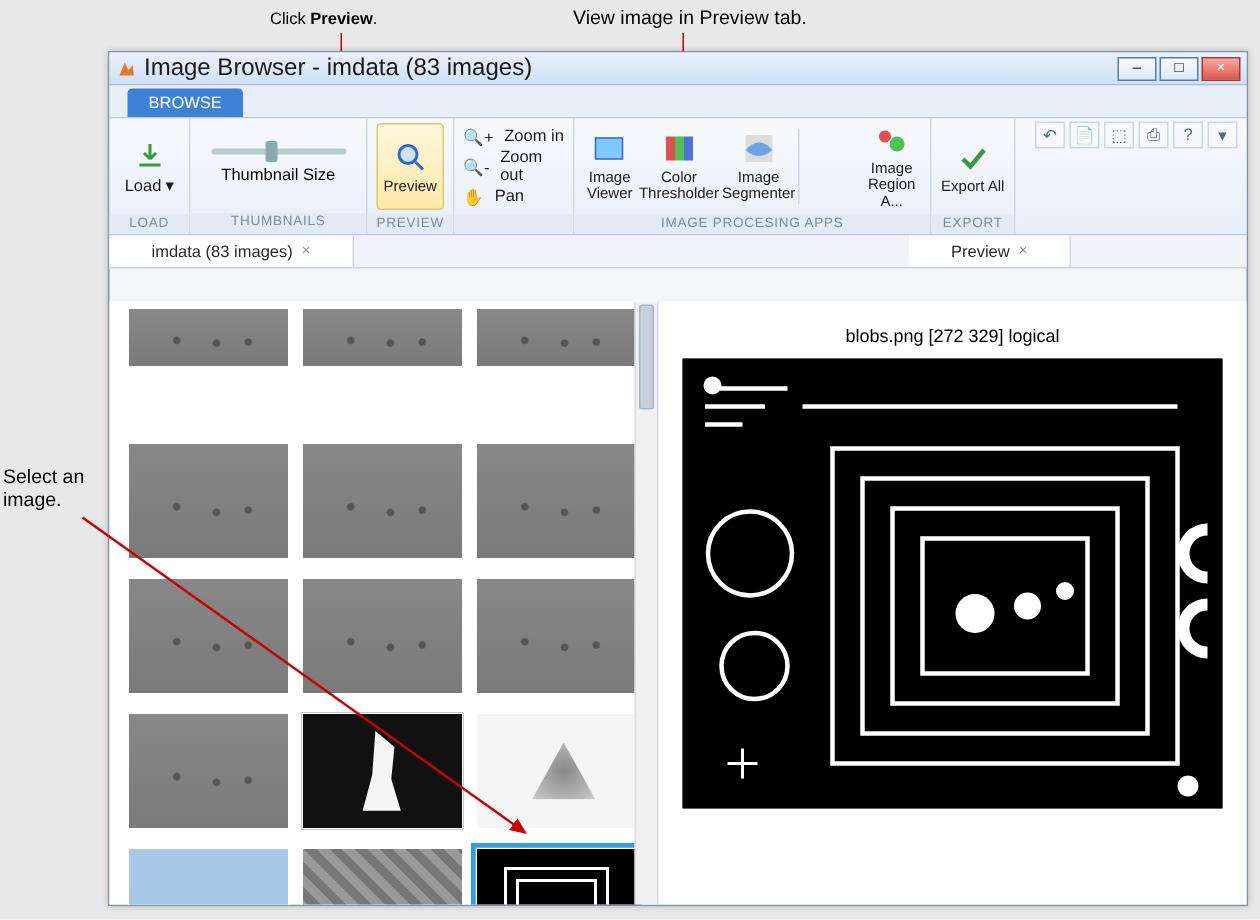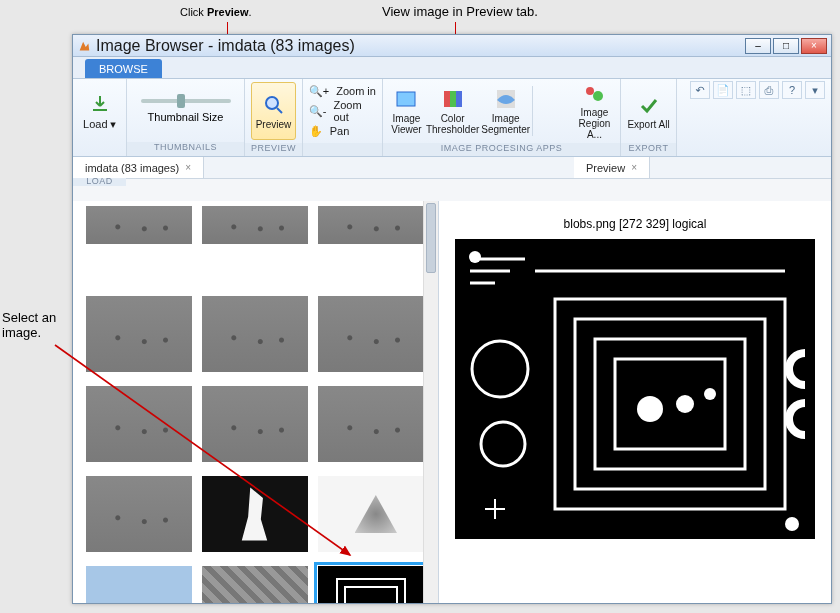--- a/index.html
+++ b/index.html
@@ -39,21 +39,21 @@
   .ribbon-btn.small { width:auto; height:18px; flex-direction:row; justify-content:flex-start; font-size:11px; color:#1a1a1a;}
   .ribbon-btn .ic { width:24px; height:24px; display:flex; align-items:center; justify-content:center; }
   .ribbon-btn .lbl { font-size:10px; text-align:center; line-height:11px; color:#1a1a1a;}
   .ribbon-btn.highlight { background:linear-gradient(#fff7dd,#ffe9a8); border:1px solid #e6c560; border-radius:3px; }
   .zoom-col { display:flex; flex-direction:column; gap:2px; align-items:flex-start;}
   .slider { width:90px; height:4px; background:#bcc; position:relative; border-radius:2px;}
   .slider::before{content:""; position:absolute; left:40%; top:-5px; width:8px; height:14px; background:#8aa; border-radius:2px;}
 
   
   .doctabs { height:22px; background:#f0f4f9; border-bottom:1px solid #cbd6e2; display:flex; }
-  .doctab { padding:3px 12px; border-right:1px solid #cbd6e2; background:#fff; display:flex; align-items:center; gap:6px; font-size:11px; color:#2a2a2a;}
+  .doctab { padding:3px 28px; border-right:1px solid #cbd6e2; background:#fff; display:flex; align-items:center; gap:6px; font-size:11px; color:#2a2a2a;}
   .doctab .x { color:#888; font-size:10px;}
   .doctab-right { margin-left: 370px; }
 
   
   .content { position:absolute; top: 166px; left:0; right:0; bottom:0; display:flex; }
   .left-pane { width: 366px; background:#fff; border-right:1px solid #cbd6e2; overflow:hidden; position:relative;}
   .right-pane { flex:1; background:#fff; padding:10px 8px; display:flex; flex-direction:column; align-items:center;}
   .thumb-scroll { position:absolute; top:0; right:0; width:15px; bottom:0; background:#f0f0f0; border-left:1px solid #ddd;}
   .thumb-scroll .handle{ position:absolute; top:2px; left:2px; right:2px; height:70px; background:#c7d1dc; border:1px solid #a8b5c4; border-radius:2px;}
   .thumb-grid { padding:4px 2px; display:grid; grid-template-columns: repeat(3, 110px); grid-auto-rows: 84px; gap:6px; justify-content:center;}
@@ -119,21 +119,21 @@
     <div class="qa-btn">↶</div>
     <div class="qa-btn">📄</div>
     <div class="qa-btn">⬚</div>
     <div class="qa-btn">⎙</div>
     <div class="qa-btn">?</div>
     <div class="qa-btn">▾</div>
   </div>
 
   <div class="ribbon">
 
-    <div class="ribbon-group" style="width:54px;gap:33px;">
+    <div class="ribbon-group" style="width:54px;">
       <div class="controls">
         <div class="ribbon-btn">
           <span class="ic">
               <svg width="22" height="22">
                 <path d="M11 2v10m0 0l-4-4m4 4l4-4M4 16h14" stroke="#3a9a3a" stroke-width="2" fill="none"></path>
               </svg>
             </span>
           <span class="lbl"><span>Load</span> <span>▾</span></span>
         </div>
       </div>

